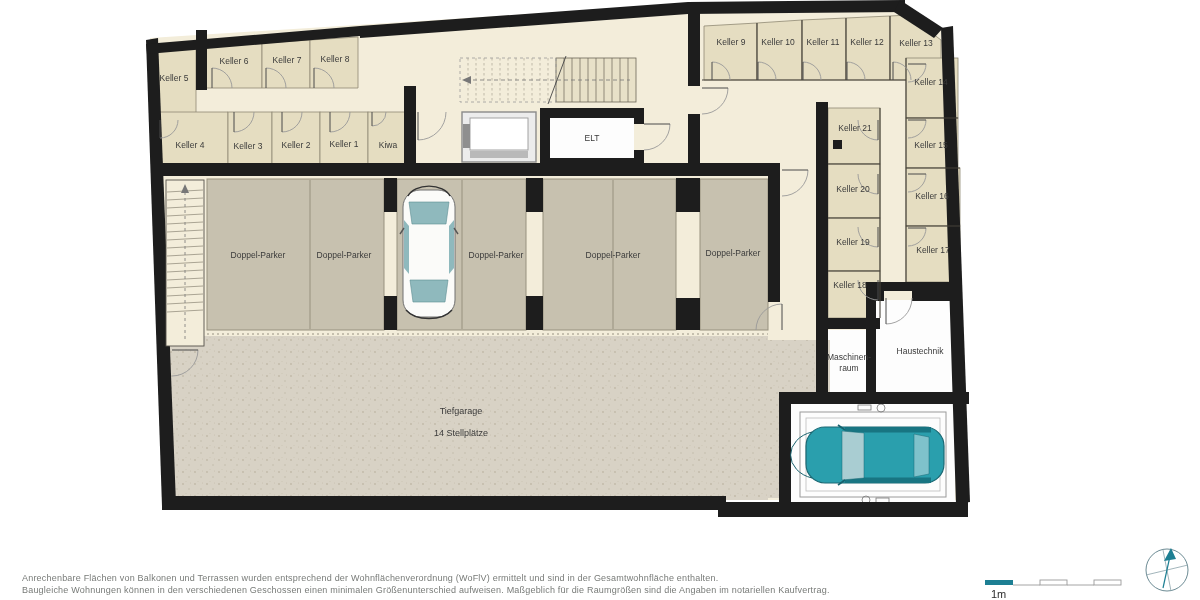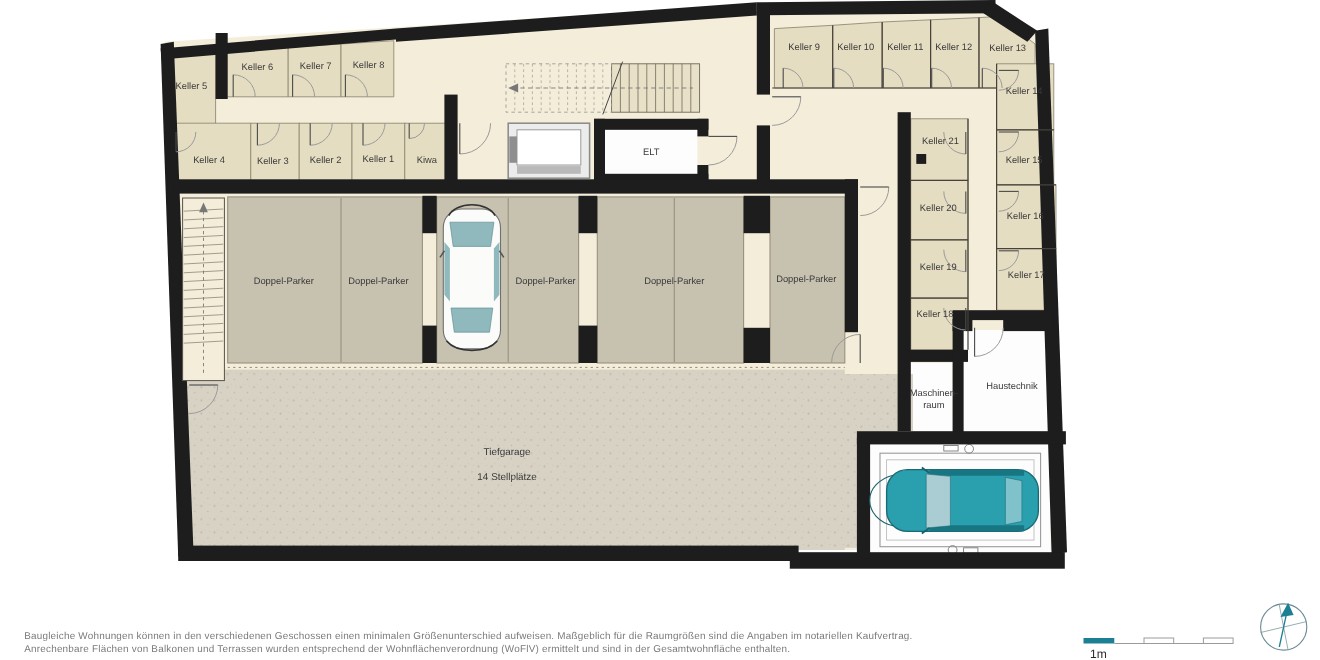--- a/index.html
+++ b/index.html
@@ -348,16 +348,16 @@
   <g>
     <circle cx="1167" cy="570" r="21" fill="none" stroke="#6c8b94" stroke-width="1"></circle>
     <line x1="1146" y1="575" x2="1188" y2="565" stroke="#8aa2a9" stroke-width="0.8"></line>
     <line x1="1163" y1="550" x2="1171" y2="591" stroke="#8aa2a9" stroke-width="0.8"></line>
     <line x1="1163" y1="588" x2="1170" y2="556" stroke="#1d7f93" stroke-width="1.2"></line>
     <polygon points="1171,548 1164,561 1176,559" fill="#1d7f93"></polygon>
   </g>
 </svg>
 
 <div class="footer">
+  <div>Anrechenbare Flächen von Balkonen und Terrassen wurden entsprechend der Wohnflächenverordnung (WoFlV) ermittelt und sind in der Gesamtwohnfläche enthalten.</div>
   <div>Baugleiche Wohnungen können in den verschiedenen Geschossen einen minimalen Größenunterschied aufweisen. Maßgeblich für die Raumgrößen sind die Angaben im notariellen Kaufvertrag.</div>
-  <div>Anrechenbare Flächen von Balkonen und Terrassen wurden entsprechend der Wohnflächenverordnung (WoFlV) ermittelt und sind in der Gesamtwohnfläche enthalten.</div>
 </div>
 </div>
 
 </body></html>

